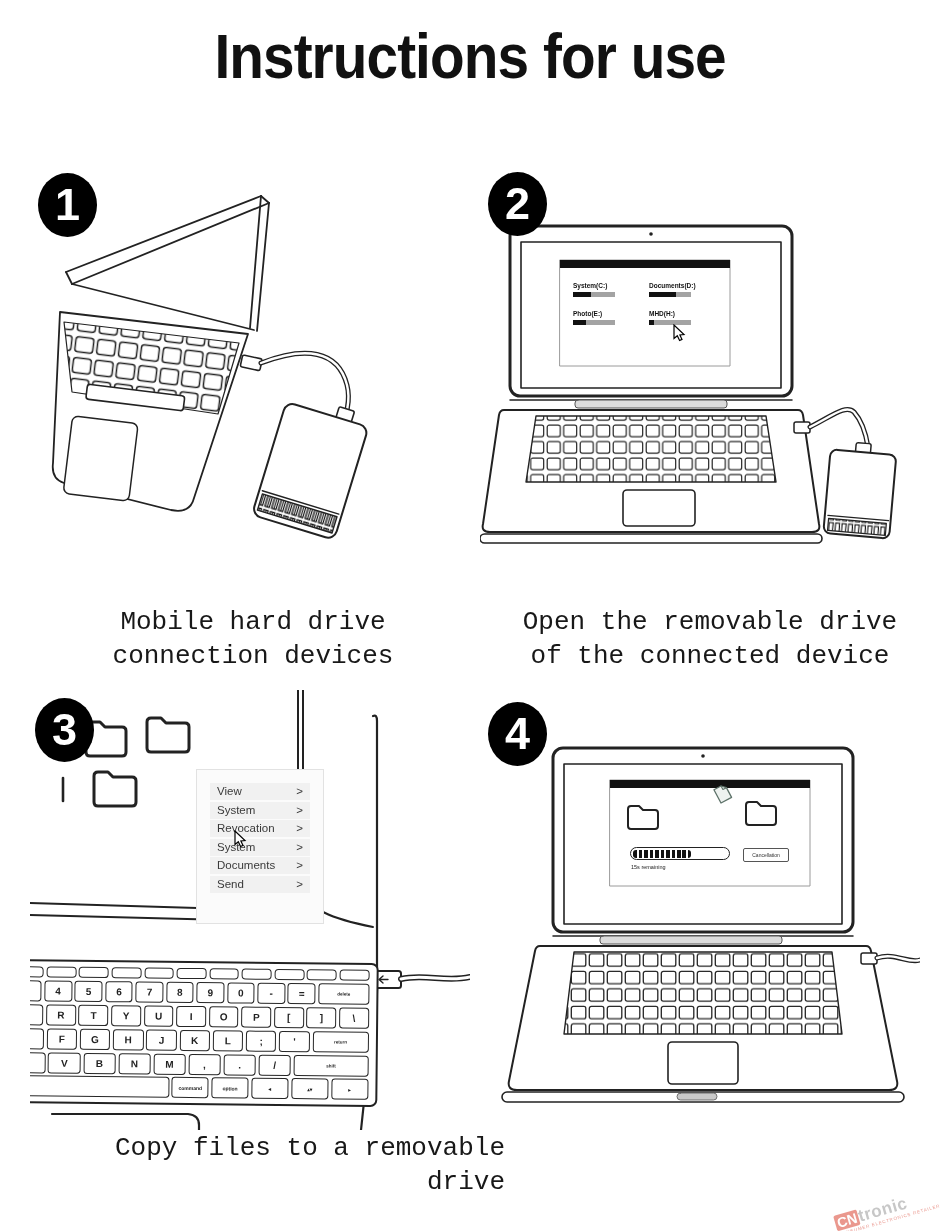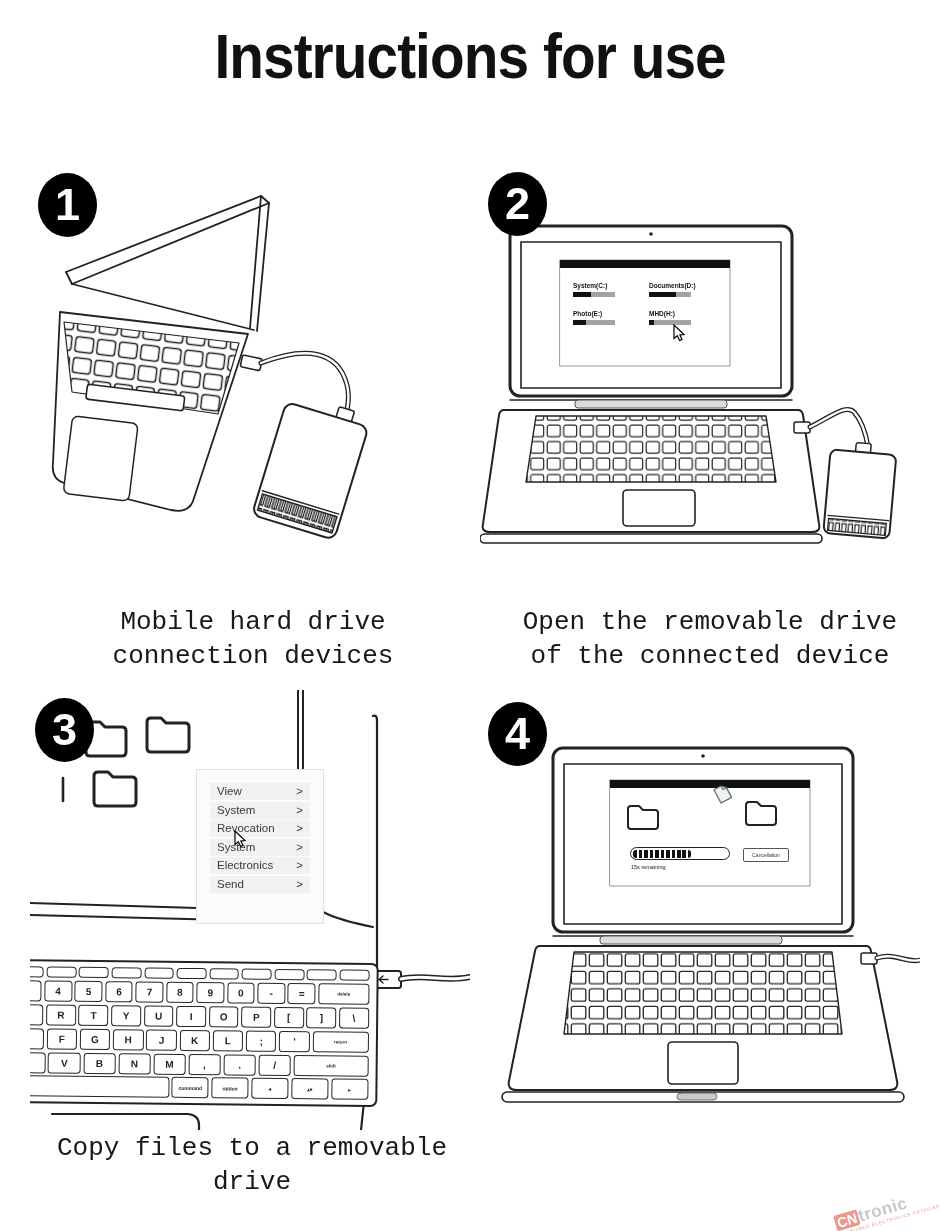--- a/index.html
+++ b/index.html
@@ -10,21 +10,21 @@
   .step{position:absolute;}
   .step1{left:30px;top:160px;width:420px;height:430px;}
   .step2{left:480px;top:160px;width:440px;height:430px;}
   .step3{left:30px;top:690px;width:440px;height:440px;overflow:hidden;}
   .step4{left:480px;top:690px;width:440px;height:440px;}
   .badge{position:absolute;width:59px;height:64px;background:#000;border-radius:50%;color:#fff;
          font-size:45px;font-weight:700;display:flex;align-items:center;justify-content:center;z-index:9;}
   .caption{position:absolute;font-size:26px;line-height:1.3;color:#181818;text-align:center;font-family:Liberation Mono, monospace;}
   .cap1{left:103px;top:606px;width:300px;}
   .cap2{left:505px;top:606px;width:410px;text-align:center;}
-  .cap3{left:12px;top:1132px;width:480px;}
+  .cap3{left:25px;top:1132px;width:480px;text-align:right;}
   .cap4{left:520px;top:1132px;width:380px;}
   svg.illu{position:absolute;left:0;top:0;}
   
   .drives{position:absolute;left:93px;top:122px;width:140px;display:grid;
           grid-template-columns:62px 62px;column-gap:14px;row-gap:13px;z-index:3;}
   .drive-label{font-size:6.5px;font-weight:700;color:#111;margin-bottom:2.5px;white-space:nowrap;}
   .drive-bar{width:42px;height:5.5px;background:#a3a3a3;}
   .drive-fill{height:100%;background:#111;}
   .cursor{position:absolute;z-index:6;}
   
@@ -255,21 +255,21 @@
           <span>Revocation</span>
           <span>&gt;</span>
         </div>
 
         <div class="menu-row">
           <span>System</span>
           <span>&gt;</span>
         </div>
 
         <div class="menu-row">
-          <span>Electronics</span>
+          <span>Documents</span>
           <span>&gt;</span>
         </div>
 
         <div class="menu-row">
           <span>Send</span>
           <span>&gt;</span>
         </div>
       </div>
     <svg class="cursor" style="left:204px;top:140px;" width="13" height="18" viewBox="0 0 13 18">
       <path d="M1,1 L1,14.5 L4.3,11.7 L6.6,16.5 L9,15.4 L6.9,10.9 L11,10.5 Z" fill="#fff" stroke="#000" stroke-width="1.2"></path>

